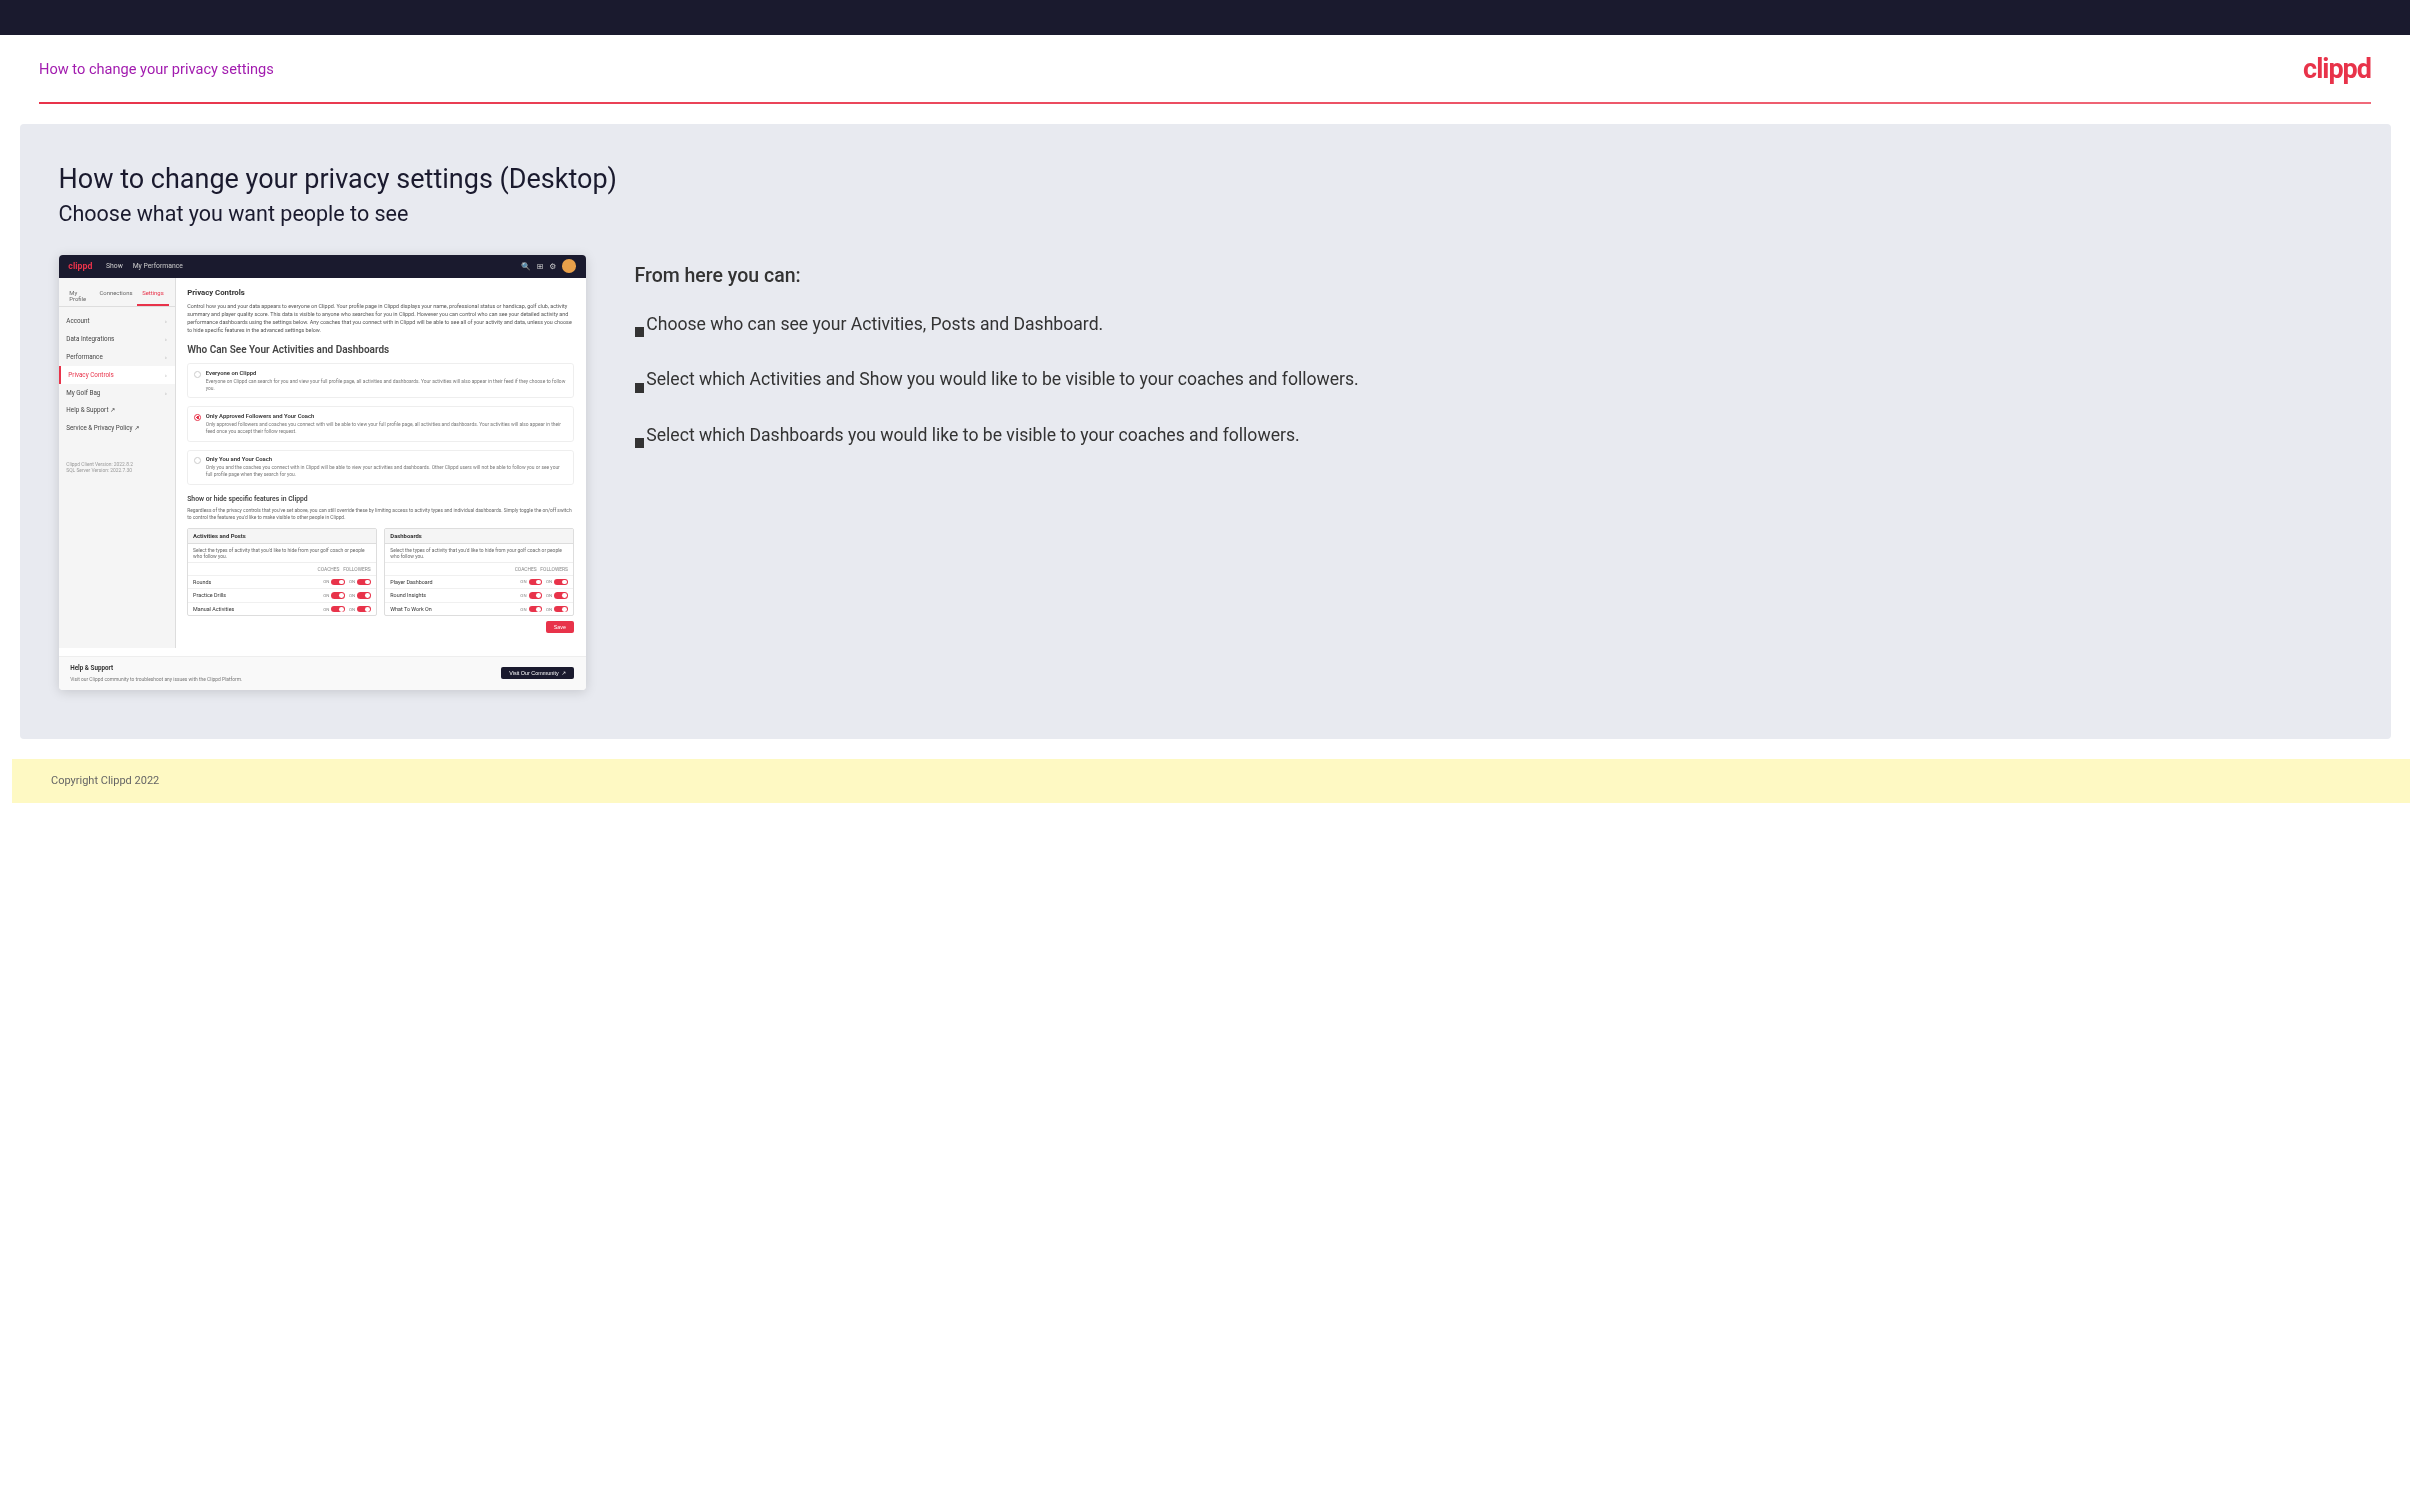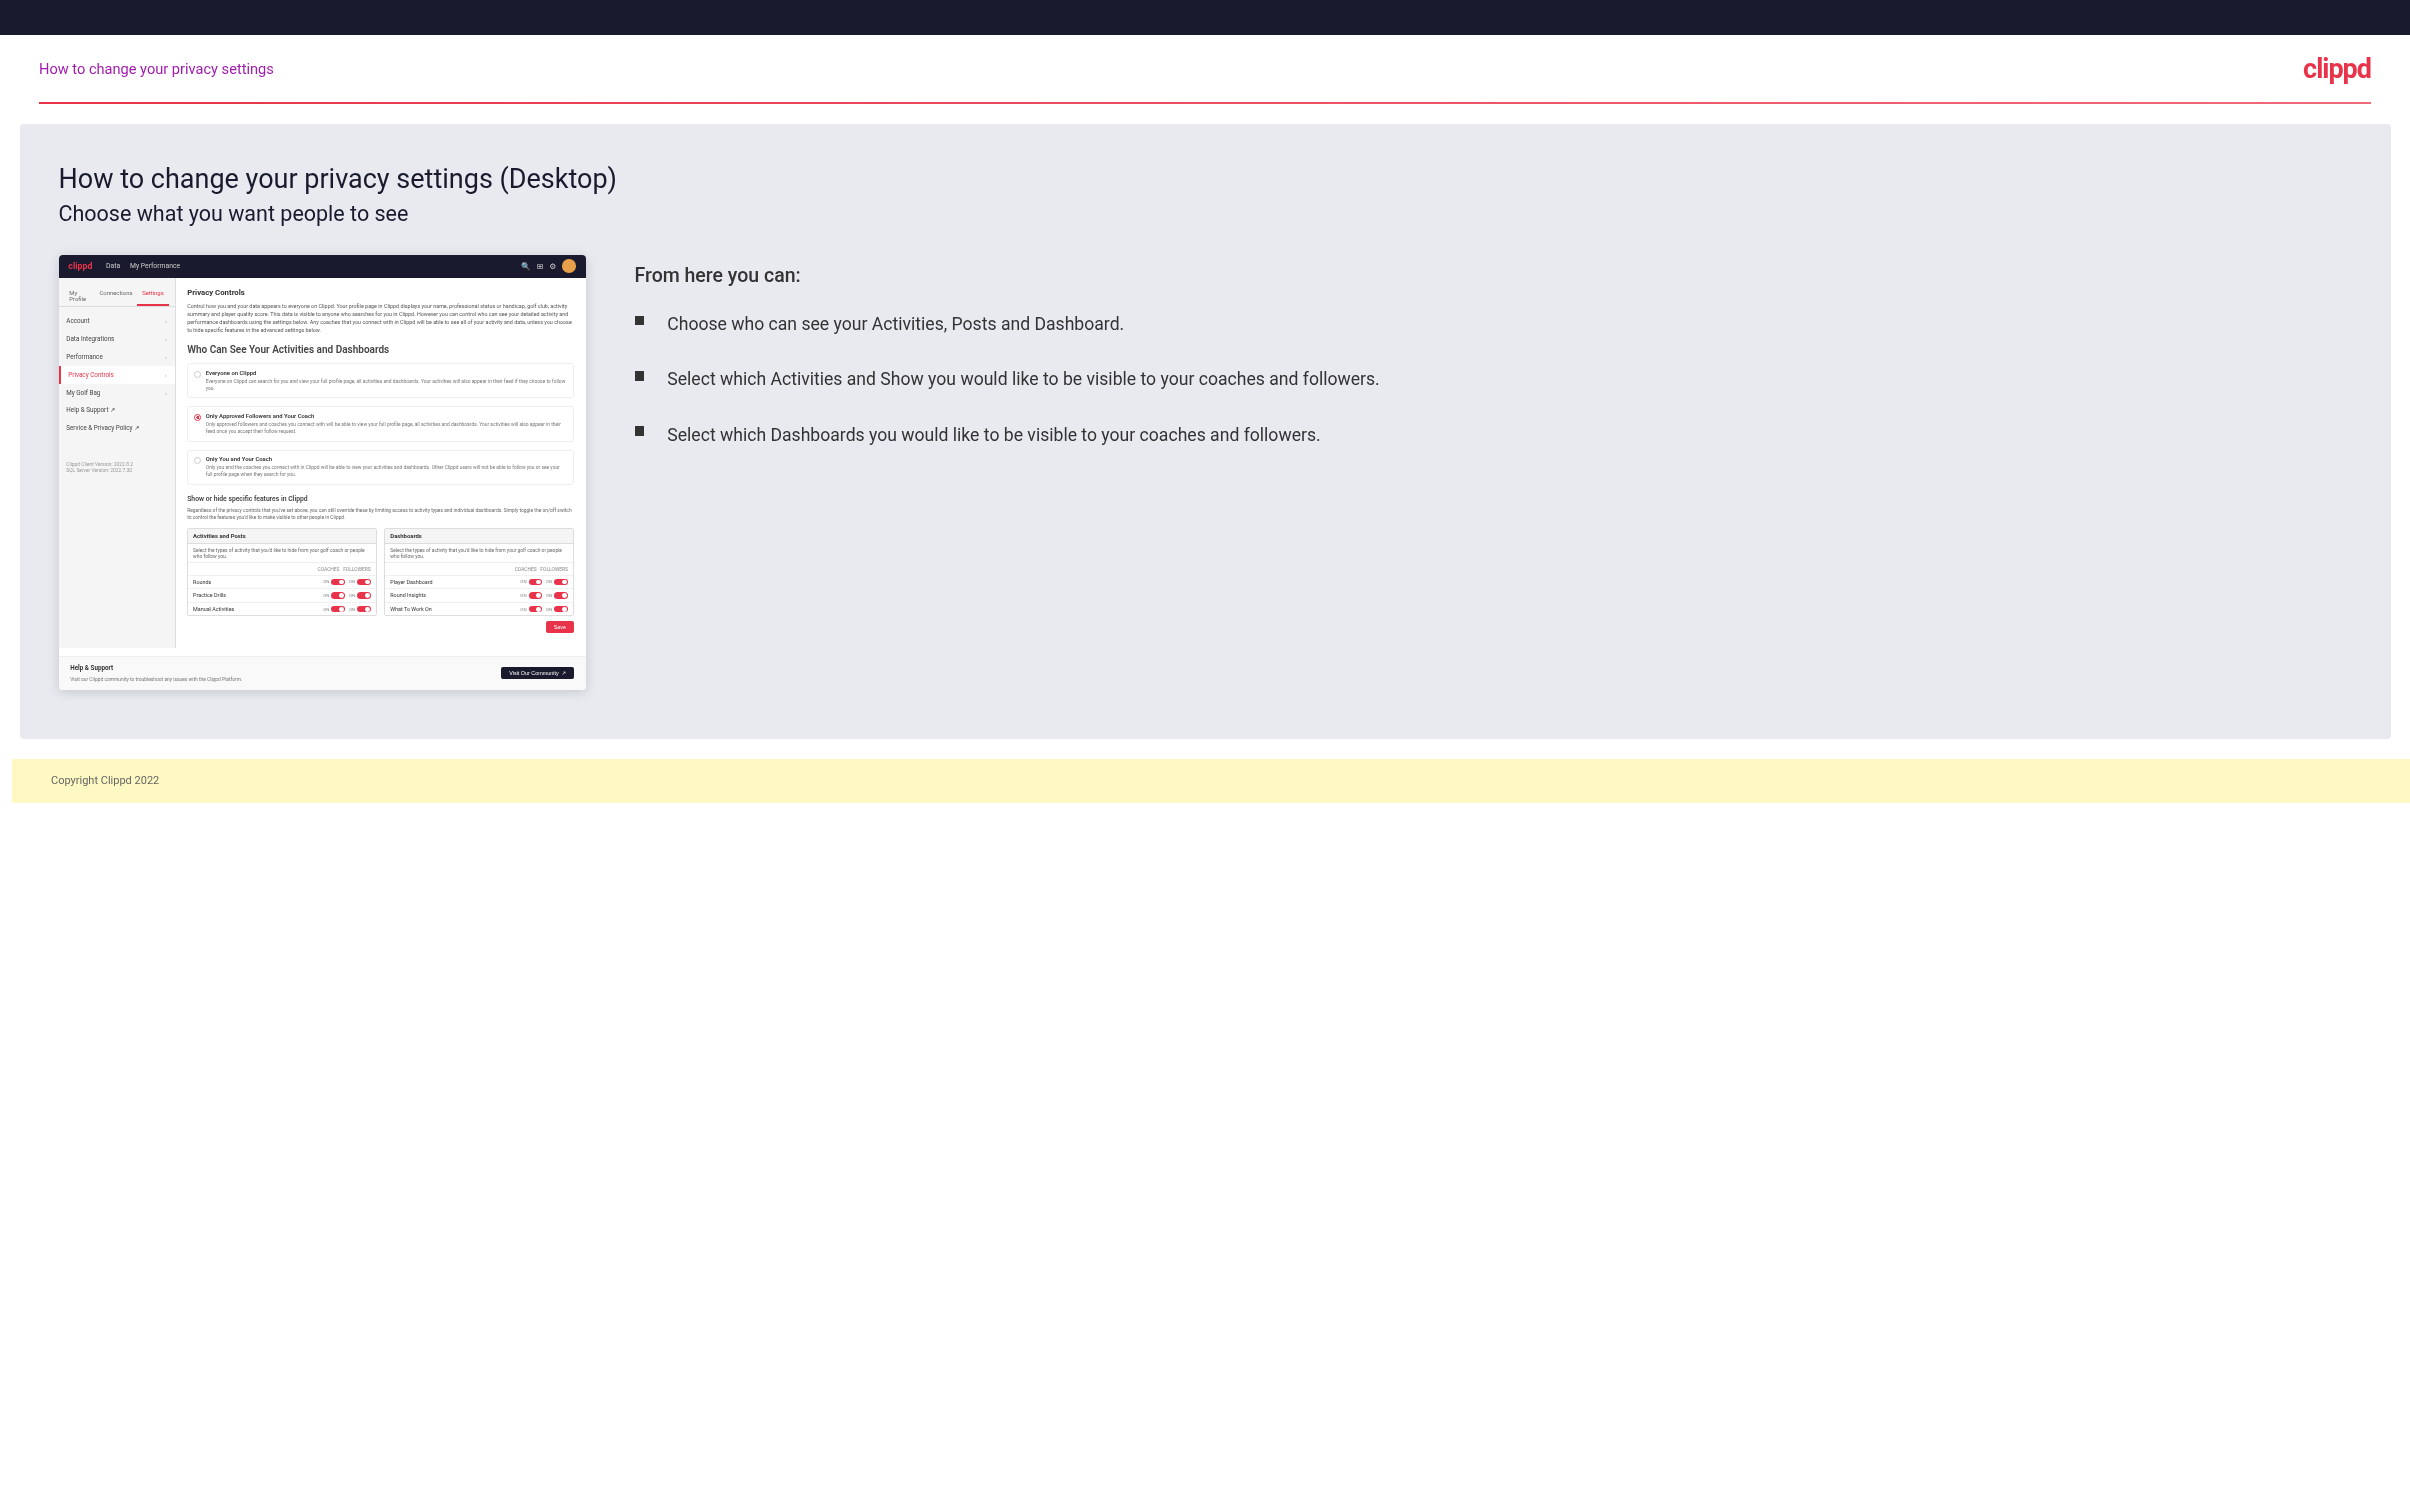--- a/index.html
+++ b/index.html
@@ -354,22 +354,22 @@
       margin-bottom: 23.4px;
     }
     .bullet-list {
       list-style: none;
       display: flex;
       flex-direction: column;
       gap: 29px;
     }
     .bullet-item {
       display: flex;
-      gap: 23px;
-      align-items: flex-start;
+      gap: 2px;
+      align-items: flex-end;
     }
     .bullet-square {
       width: 9.8px;
       height: 9.8px;
       background: #333;
       flex-shrink: 0;
       margin-top: 4.9px;
     }
     .bullet-text {
       font-size: 17.6px;
@@ -402,21 +402,21 @@
   <h1 class="page-heading">How to change your privacy settings (Desktop)</h1>
   <p class="page-subheading">Choose what you want people to see</p>
 
   <div class="two-col">
 
     <div class="screenshot-container">
 
       <div class="mock-navbar">
         <span class="mock-logo">clippd</span>
         <div class="mock-nav-links">
-          <span class="mock-nav-link">Data</span>
+          <span class="mock-nav-link">Show</span>
           <span class="mock-nav-link">My Performance</span>
         </div>
         <div class="mock-nav-icons">
           <span style="color:#ccc; font-size:7.8px;">🔍</span>
           <span style="color:#ccc; font-size:7.8px;">⊞</span>
           <span style="color:#ccc; font-size:7.8px;">⚙</span>
           <div class="mock-icon-circle"></div>
         </div>
       </div>
 

